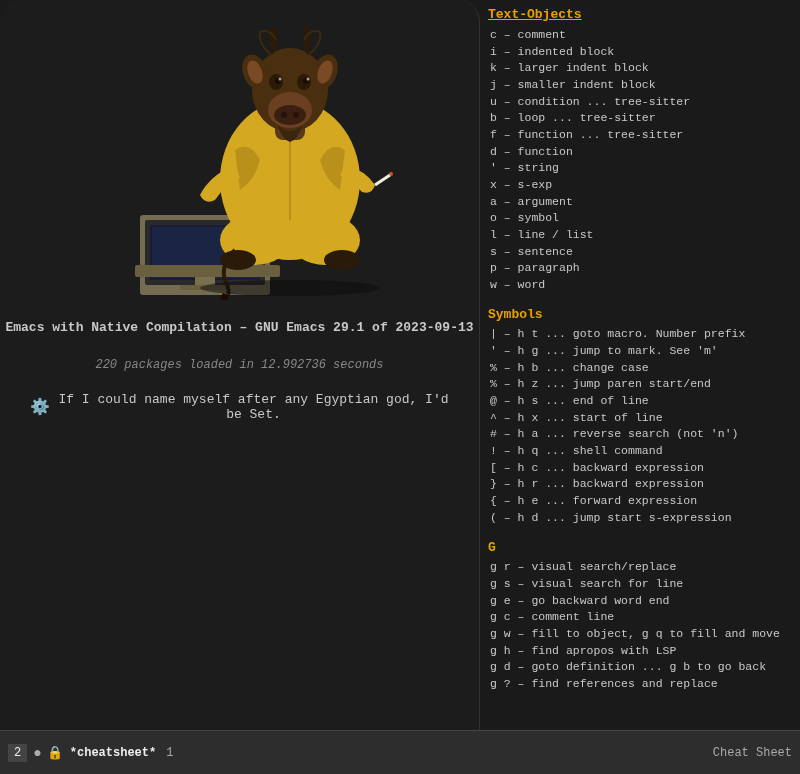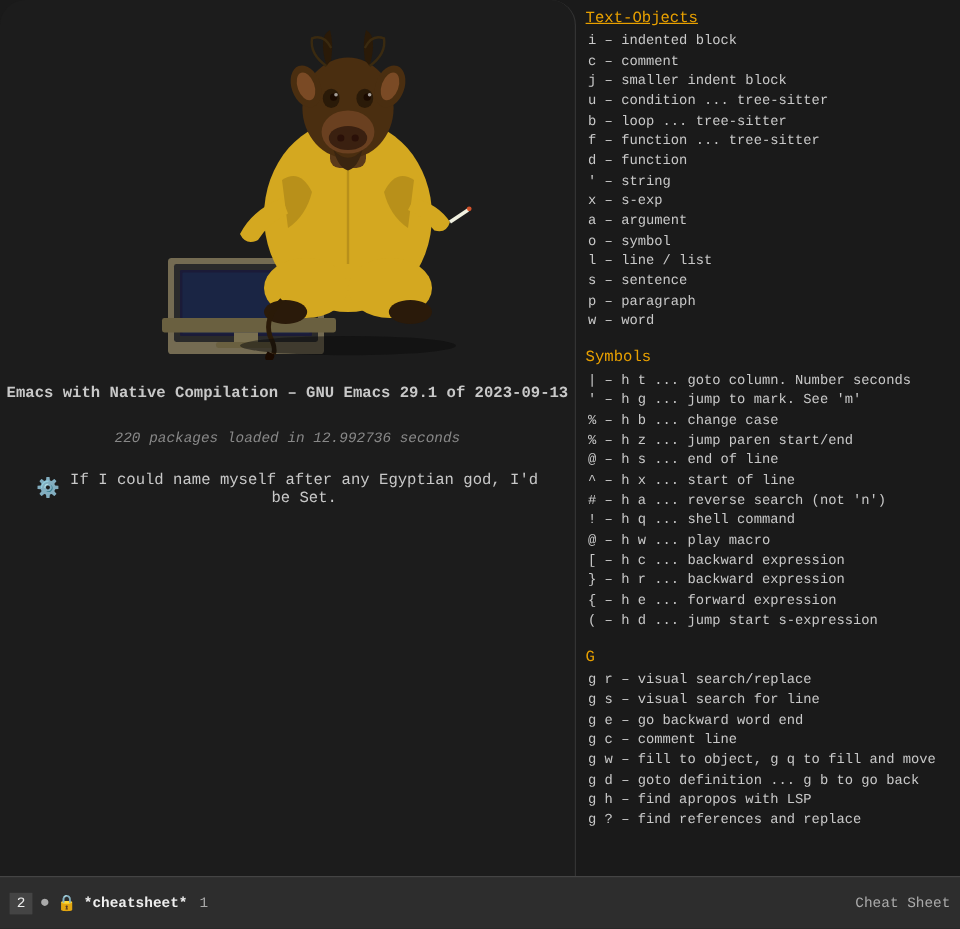--- a/index.html
+++ b/index.html
@@ -81,21 +81,21 @@
     }
     #right-panel::-webkit-scrollbar-track {
       background: #2a2a2a;
     }
     #right-panel::-webkit-scrollbar-thumb {
       background: #555;
     }
 
     .section-header {
       color: #e8a000;
-      font-weight: normal;
+      font-weight: bold;
       font-size: 13px;
       margin-top: 6px;
       margin-bottom: 2px;
     }
 
     .section-header.first {
       margin-top: 2px;
       text-decoration: underline;
     }
 
@@ -254,22 +254,23 @@
         <span id="splash-icon">⚙️</span>
         <span>If I could name myself after any Egyptian god, I'd be Set.</span>
       </div>
     </div>
 
     <div id="right-panel">
 
       <div>
         <div class="section-header first">Text-Objects</div>
         <div>
+          <div class="key-item">c – comment</div>
           <div class="key-item">i – indented block</div>
-          <div class="key-item">c – comment</div>
+          <div class="key-item">k – larger indent block</div>
           <div class="key-item">j – smaller indent block</div>
           <div class="key-item">u – condition ... tree-sitter</div>
           <div class="key-item">b – loop ... tree-sitter</div>
           <div class="key-item">f – function ... tree-sitter</div>
           <div class="key-item">d – function</div>
           <div class="key-item">' – string</div>
           <div class="key-item">x – s-exp</div>
           <div class="key-item">a – argument</div>
           <div class="key-item">o – symbol</div>
           <div class="key-item">l – line / list</div>
@@ -277,48 +278,47 @@
           <div class="key-item">p – paragraph</div>
           <div class="key-item">w – word</div>
         </div>
       </div>
 
       <div class="separator"></div>
 
       <div>
         <div class="section-header">Symbols</div>
         <div>
-          <div class="key-item">| – h t ... goto column. Number seconds</div>
+          <div class="key-item">| – h t ... goto macro. Number prefix</div>
           <div class="key-item">' – h g ... jump to mark. See 'm'</div>
           <div class="key-item">% – h b ... change case</div>
           <div class="key-item">% – h z ... jump paren start/end</div>
           <div class="key-item">@ – h s ... end of line</div>
           <div class="key-item">^ – h x ... start of line</div>
           <div class="key-item"># – h a ... reverse search (not 'n')</div>
           <div class="key-item">! – h q ... shell command</div>
-          <div class="key-item">@ – h w ... play macro</div>
           <div class="key-item">[ – h c ... backward expression</div>
           <div class="key-item">} – h r ... backward expression</div>
           <div class="key-item">{ – h e ... forward expression</div>
           <div class="key-item">( – h d ... jump start s-expression</div>
         </div>
       </div>
 
       <div class="separator"></div>
 
       <div>
         <div class="section-header">G</div>
         <div>
           <div class="key-item">g r – visual search/replace</div>
           <div class="key-item">g s – visual search for line</div>
           <div class="key-item">g e – go backward word end</div>
           <div class="key-item">g c – comment line</div>
           <div class="key-item">g w – fill to object, g q to fill and move</div>
+          <div class="key-item">g h – find apropos with LSP</div>
           <div class="key-item">g d – goto definition ... g b to go back</div>
-          <div class="key-item">g h – find apropos with LSP</div>
           <div class="key-item">g ? – find references and replace</div>
 
         </div>
       </div>
     </div>
   </div>
 
   <div id="status-bar">
     <span class="status-num">2</span>
     <span class="status-dot">●</span>

